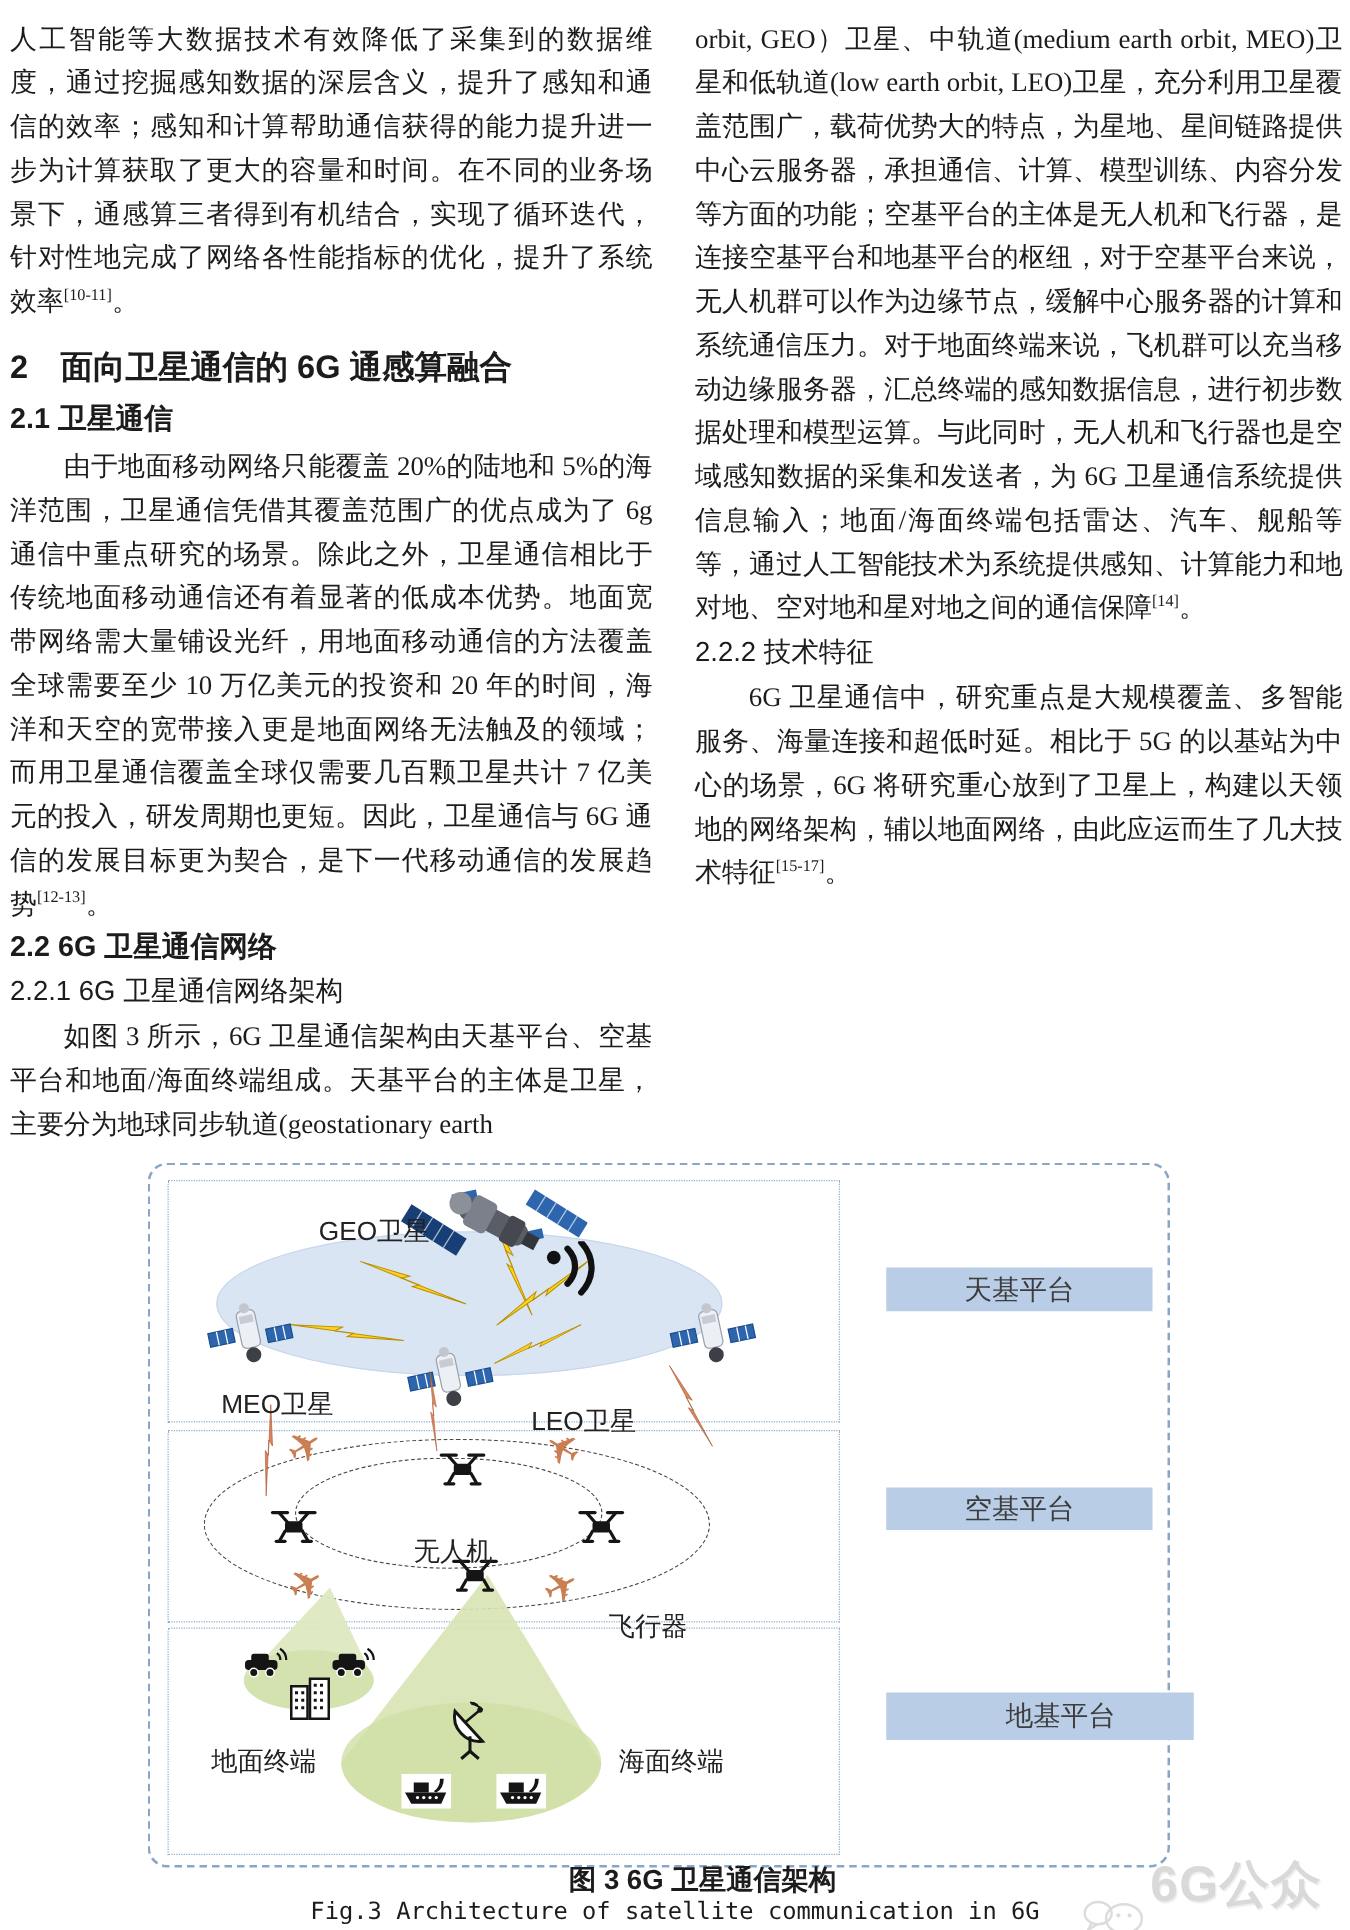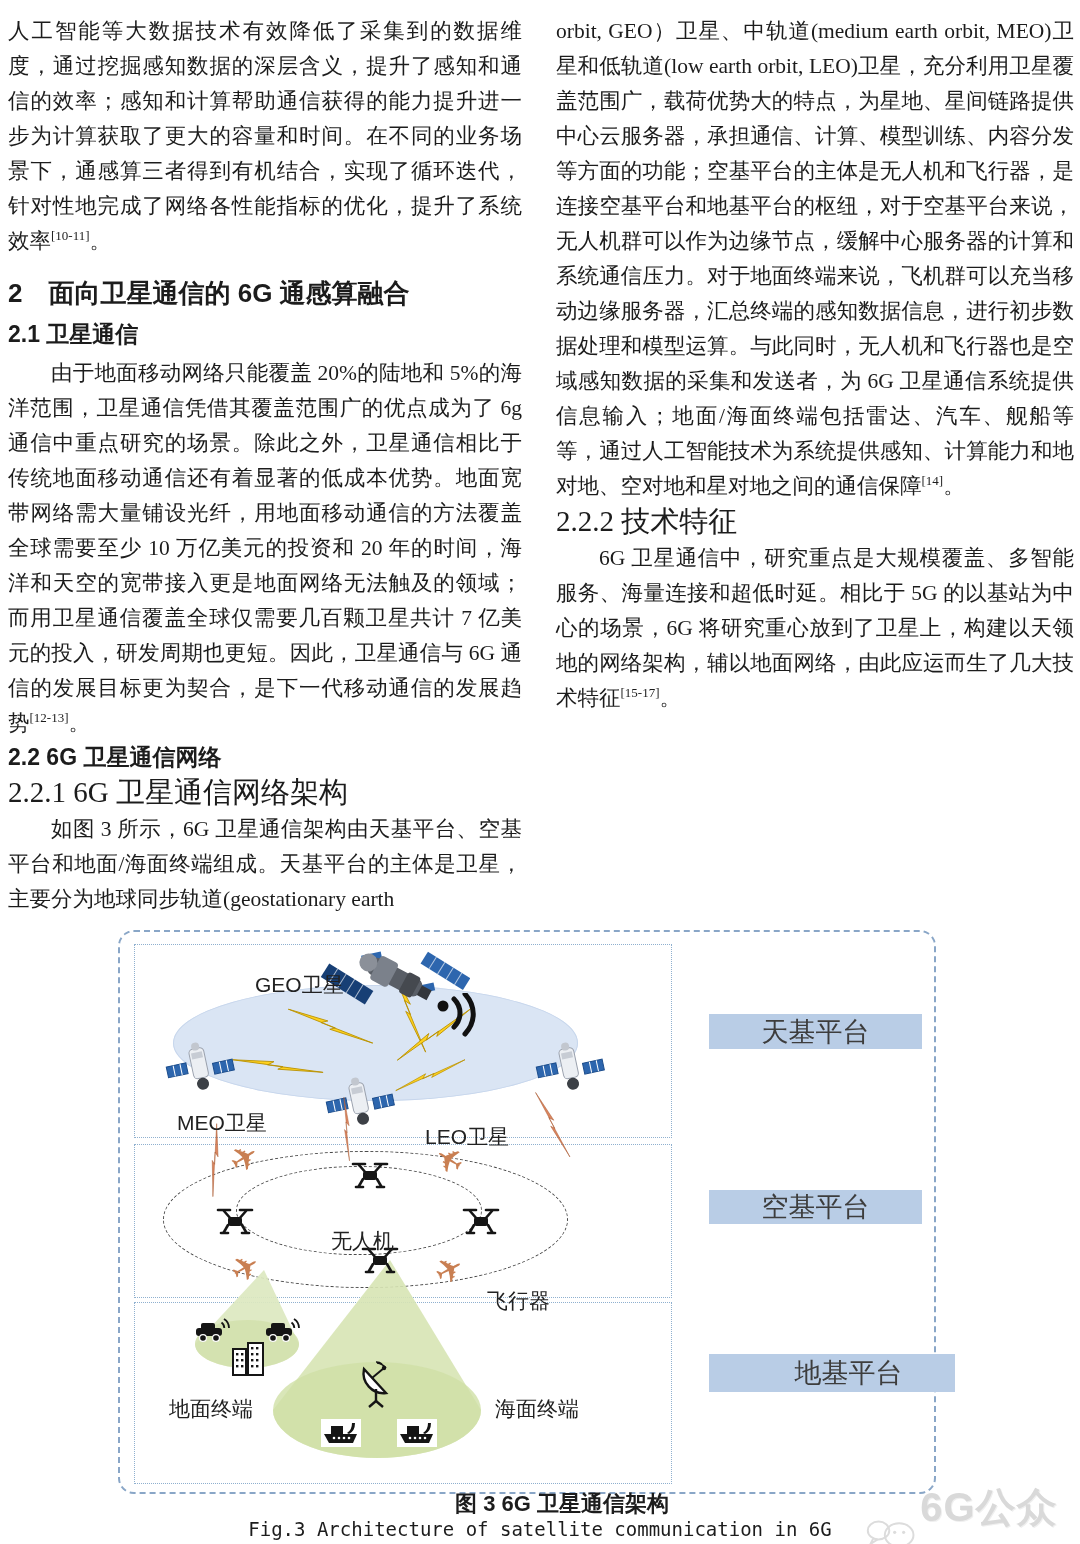--- a/index.html
+++ b/index.html
@@ -10,32 +10,32 @@
   .col-left{left:8px;width:514px;}
   .col-right{left:556px;width:518px;}
   .body-p{margin:0;font-size:21.5px;line-height:35px;text-align:justify;text-justify:inter-ideograph;}
   .indent{text-indent:2em;}
   .body-p sup{font-size:13px;line-height:0;}
   .sec1{margin:18px 0 12px;font-family:"Liberation Sans","DejaVu Sans",sans-serif;
         font-size:26px;font-weight:bold;line-height:32px;}
   .sec1 .num{margin-right:26px;}
   .sec2{margin:3px 0 8px;font-family:"Liberation Sans","DejaVu Sans",sans-serif;
         font-size:23px;font-weight:bold;line-height:27px;}
-  .sec3{margin:4px 0 6px;font-family:Liberation Serif, serif;
-        font-size:29px;font-weight:normal;line-height:27px;}
+  .sec3{margin:4px 0 6px;font-family:Liberation Sans, sans-serif;
+        font-size:22px;font-weight:normal;line-height:27px;}
   .lead{font-family:"Liberation Sans","DejaVu Sans",sans-serif;font-weight:bold;}
   
   .figure{position:absolute;left:118px;top:930px;width:814px;height:560px;
           border:2px dashed #89a6c7;border-radius:16px;}
   .panel{position:absolute;left:14px;width:536px;border:1px dotted #8fb0cf;background:transparent;}
   .panel-sky{top:12px;height:192px;}
   .panel-air{top:212px;height:152px;}
   .panel-ground{top:370px;height:180px;}
   .plat-box{position:absolute;left:589px;width:213px;background:#b9cde6;
-            font-family:"Liberation Sans","DejaVu Sans",sans-serif;font-size:27px;color:#3d3d3d;
+            font-family:"Liberation Sans","DejaVu Sans",sans-serif;font-size:22px;color:#3d3d3d;
             display:flex;align-items:center;justify-content:center;}
   .plat-sky{top:82px;height:35px;}
   .plat-air{top:258px;height:34px;}
   .plat-ground{top:422px;height:38px;padding-left:33px;}
   .fig-label{position:absolute;font-family:"Liberation Sans","DejaVu Sans",sans-serif;
              font-size:21px;color:#222;white-space:nowrap;z-index:3;margin-top:16px;}
   .orbit-ellipse{position:absolute;left:38px;top:40px;width:405px;height:116px;border-radius:50%;
                  background:#dae5f4;box-shadow:inset 0 0 0 1px #c7d6ec;}
   .dash-ellipse{position:absolute;border:1.8px dashed #4a4a4a;border-radius:50%;}
   .icon{position:absolute;z-index:2;}

